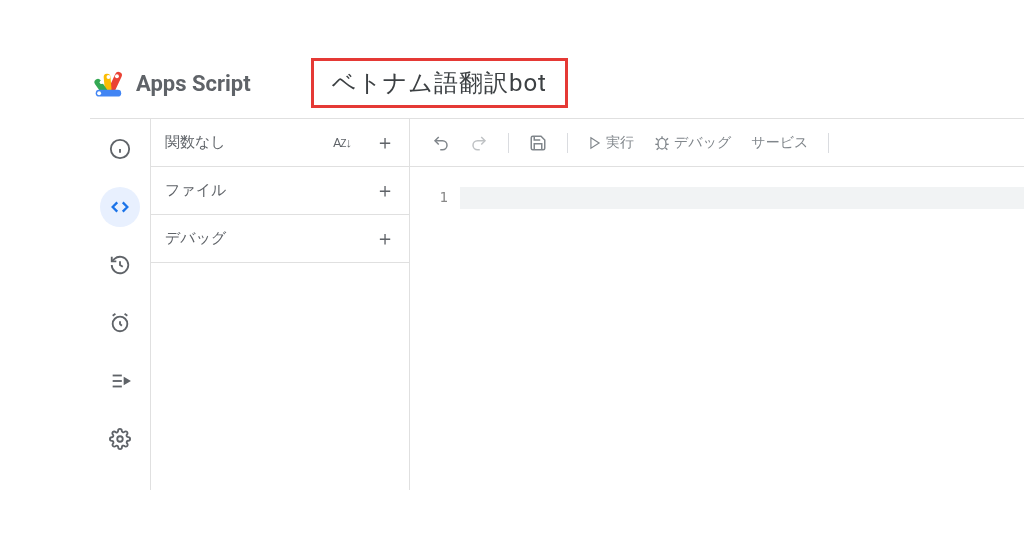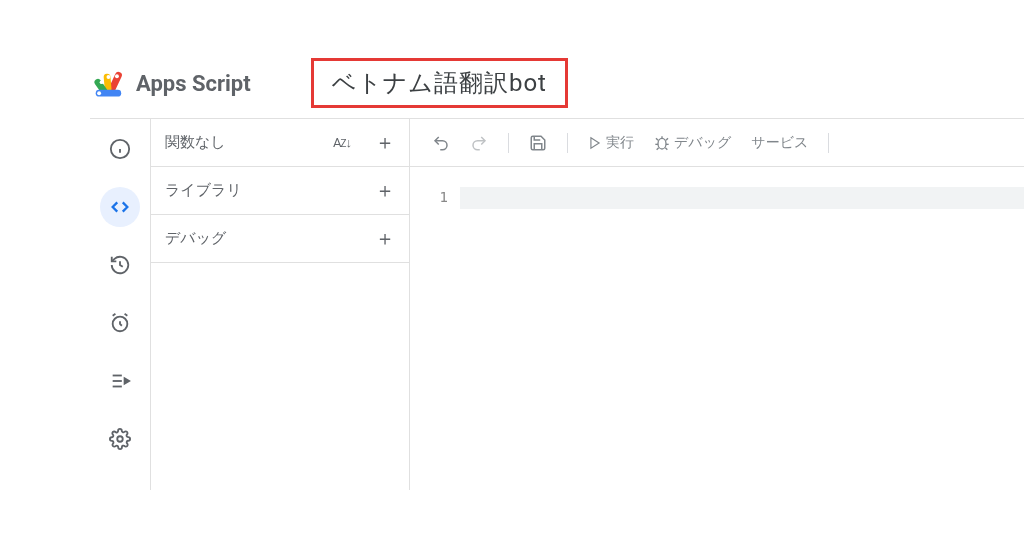--- a/index.html
+++ b/index.html
@@ -229,21 +229,21 @@
 
   <div class="sidebar">
     <div class="sidebar-row">
       <span>関数なし</span>
       <span class="actions">
         <span class="az-sort">A<span style="font-size:10px">Z</span>↓</span>
         <span class="plus">＋</span>
       </span>
     </div>
     <div class="sidebar-row">
-      <span>ライブラリ</span>
+      <span>ファイル</span>
       <span class="plus">＋</span>
     </div>
     <div class="sidebar-row">
       <span>デバッグ</span>
       <span class="plus">＋</span>
     </div>
   </div>
 
   <div class="editor">
     <div class="toolbar">

